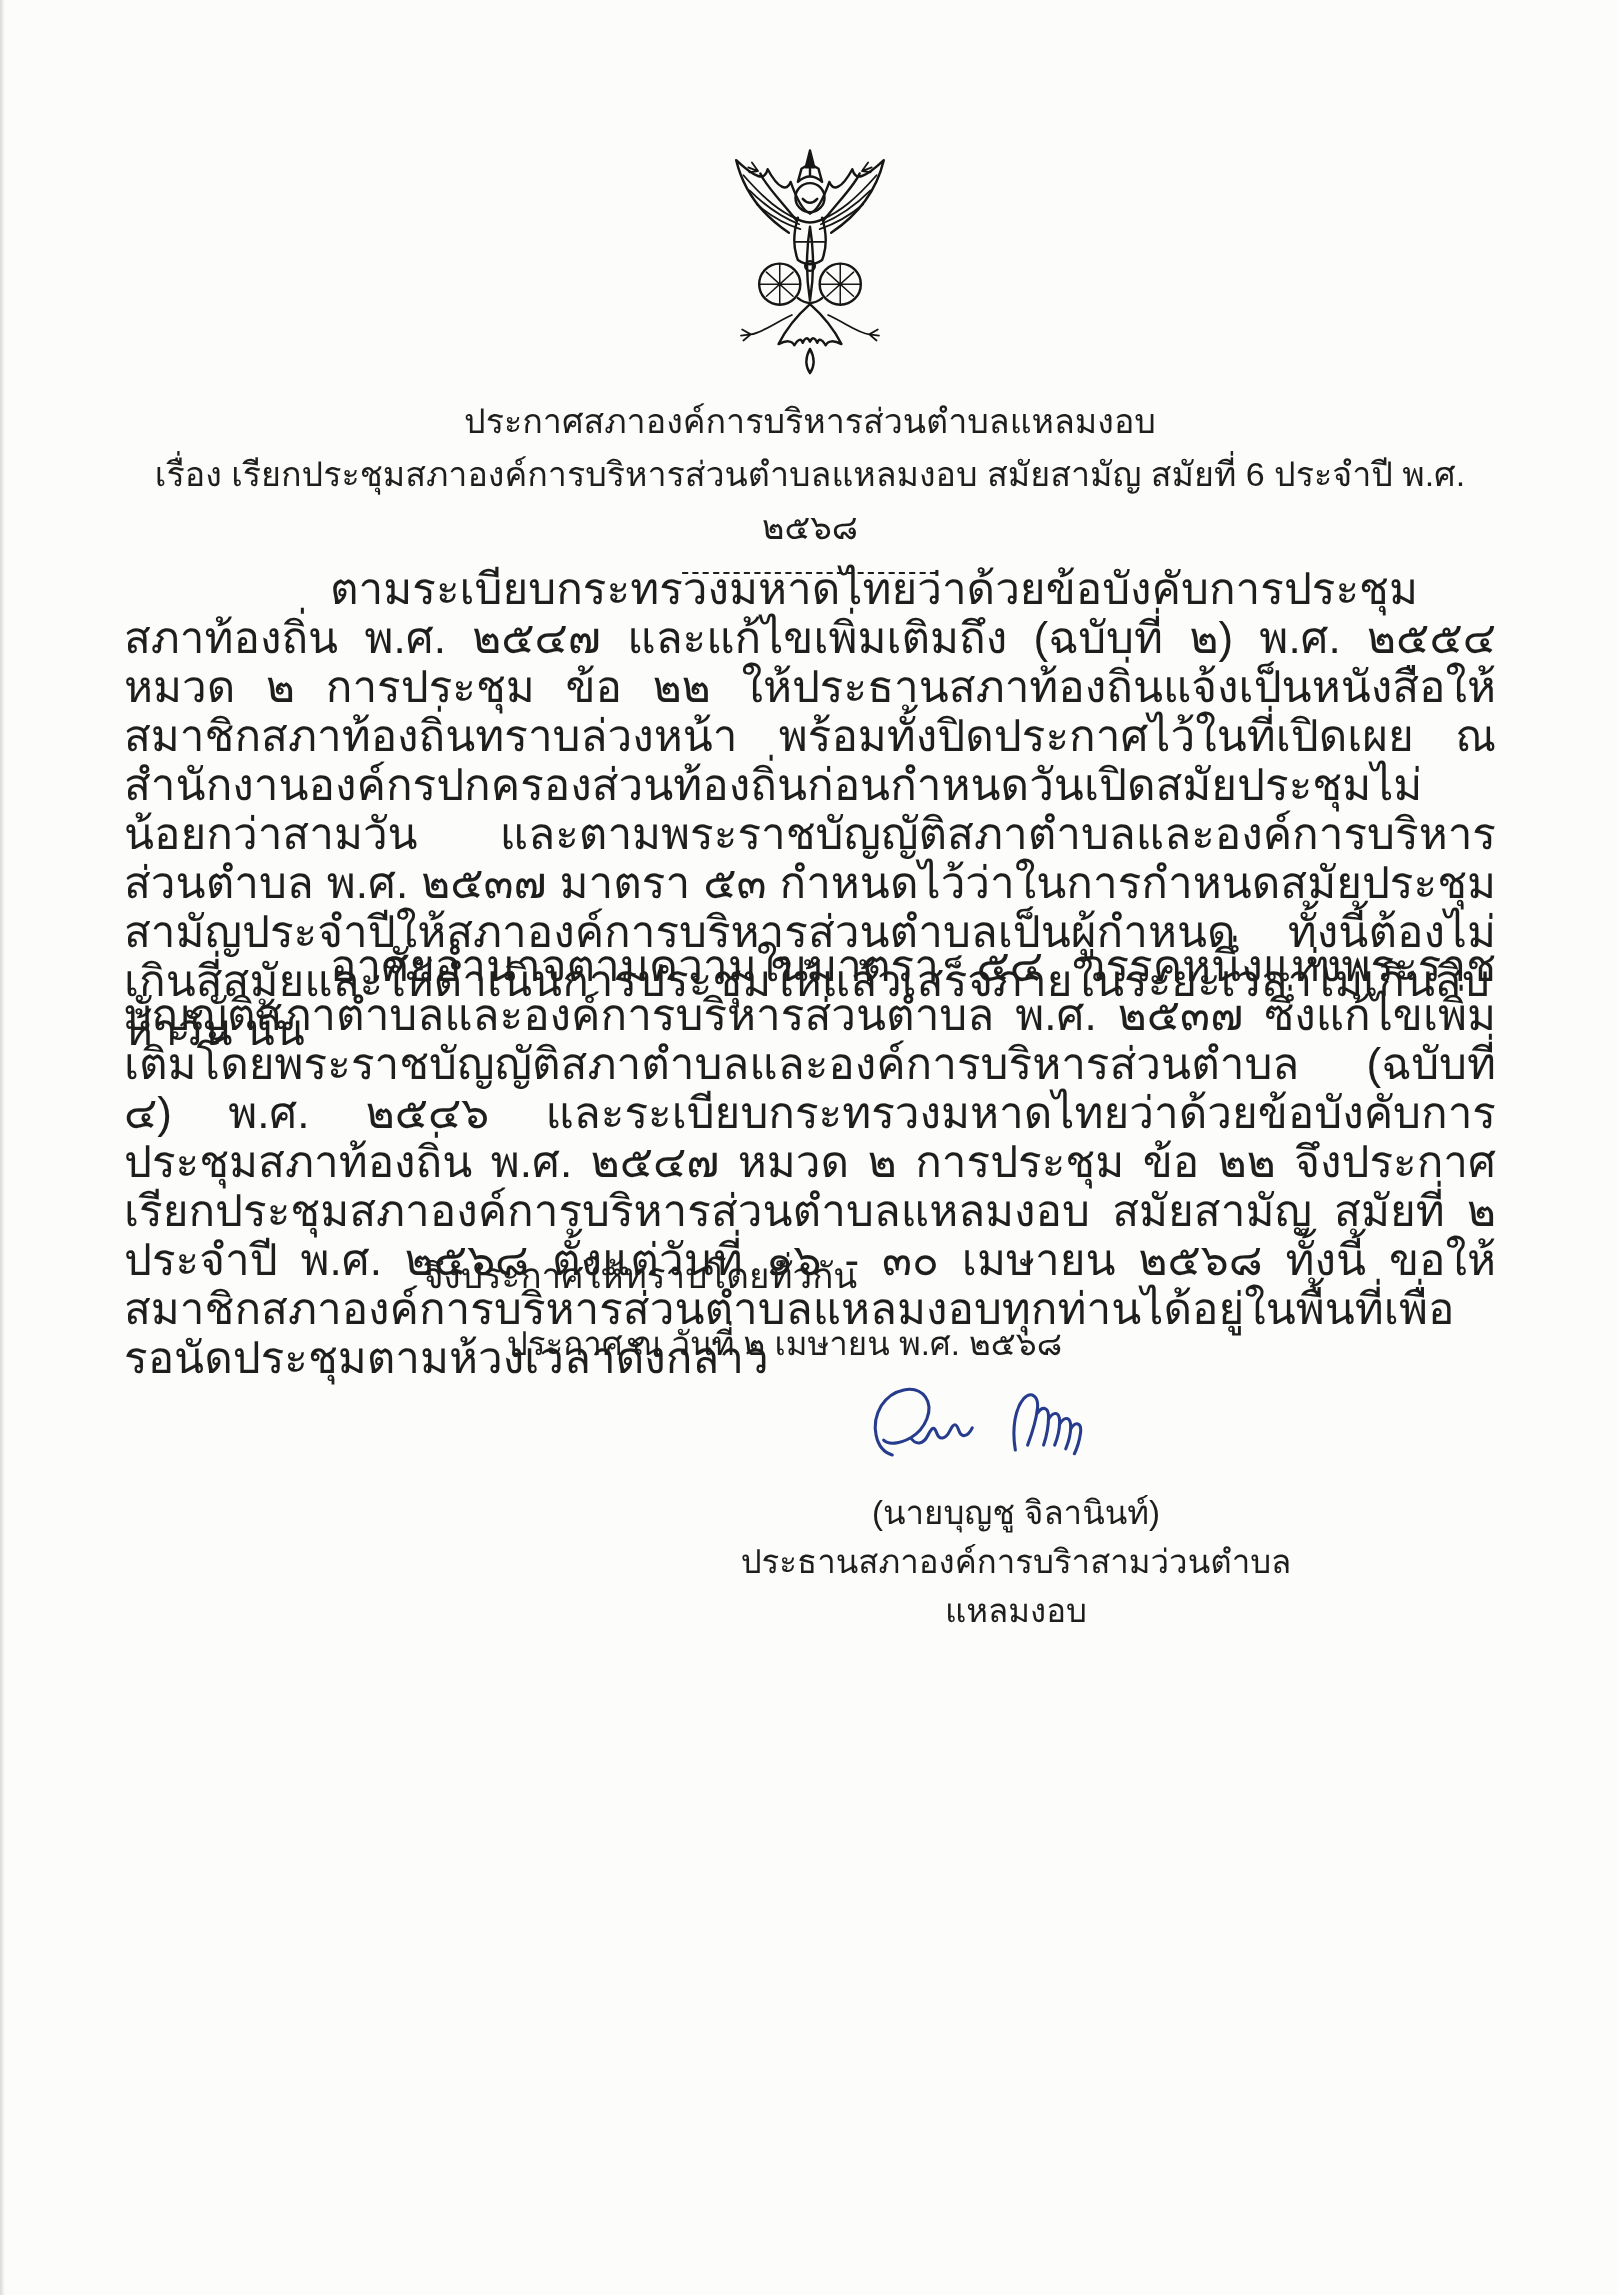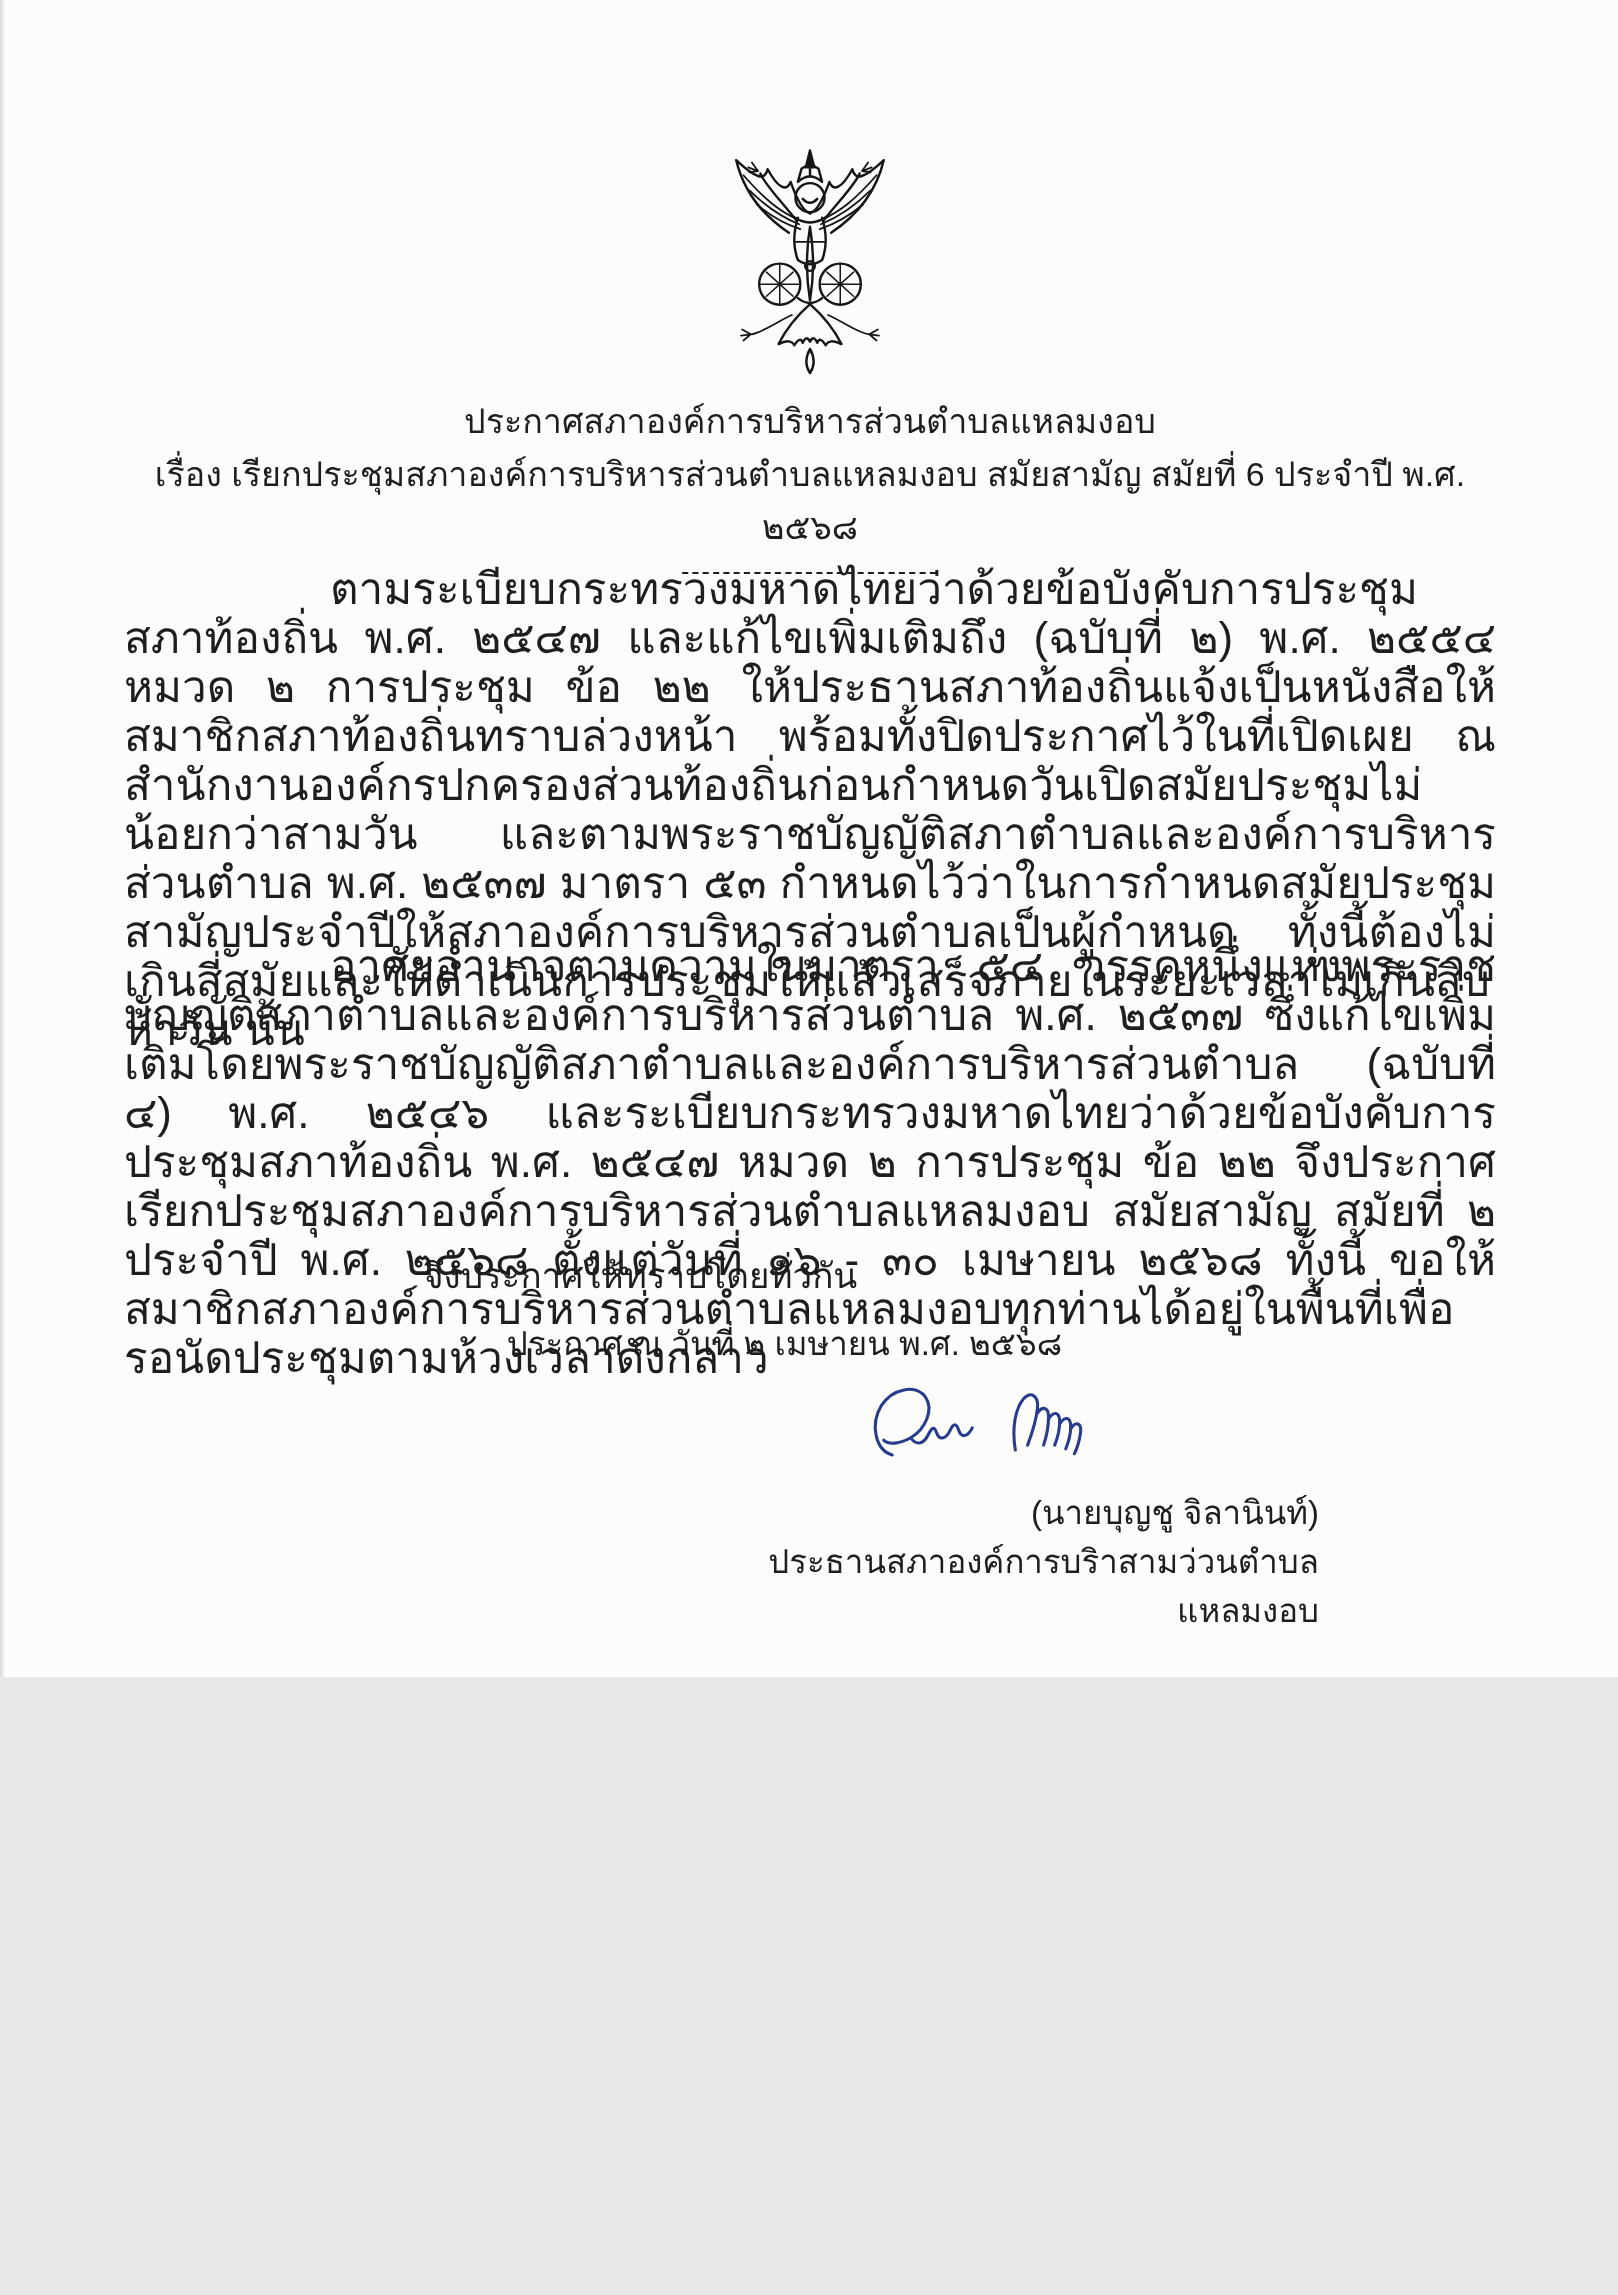--- a/index.html
+++ b/index.html
@@ -1,19 +1,19 @@
 <!DOCTYPE html>
 <html style="font-size:10.5px"><head>
 <meta charset="utf-8">
 <style>
   html, body { margin: 0; padding: 0; background: #e8e8e6; }
   .page {
     position: relative;
     width: 1619px;
-    height: 1677px;
+    height: 2295px;
     margin: 0 auto;
     background: #fcfcfa;
     font-family: "Liberation Sans", sans-serif;
     color: #1e1e1e;
     overflow: hidden;
   }
   .scan-edge {
     position: absolute; left: 0; top: 0; width: 4.6px; height: 100%;
     background: linear-gradient(to right, rgba(60,60,60,0.18), rgba(0,0,0,0));
   }
@@ -34,21 +34,21 @@
   .p1 { top: 564px; }
   .p2 { top: 941px; }
   .closing-line { position: absolute; top: 1251px; left: 423px; font-size: 35px; line-height: 49px; }
   .date-line {
     position: absolute; top: 1319px; left: 0; width: 1619px;
     text-align: center; font-size: 33px; line-height: 49px;
     transform: translateX(-25px);
   }
   .sig-block {
     position: absolute; top: 1376px; left: 713px; width: 606px;
-    text-align: right; font-size: 33px; line-height: 49px;
+    text-align: center; font-size: 33px; line-height: 49px;
   }
   .sig-ink { display: block; margin: 0 auto 6.6px auto; transform: translateX(-18.4px); }
   .sig-name { margin-top: 4px; }
   .emblem-svg { display: block; }
 </style>
 </head>
 <body>
 
 <div class="page">
   <div class="scan-edge"></div>

